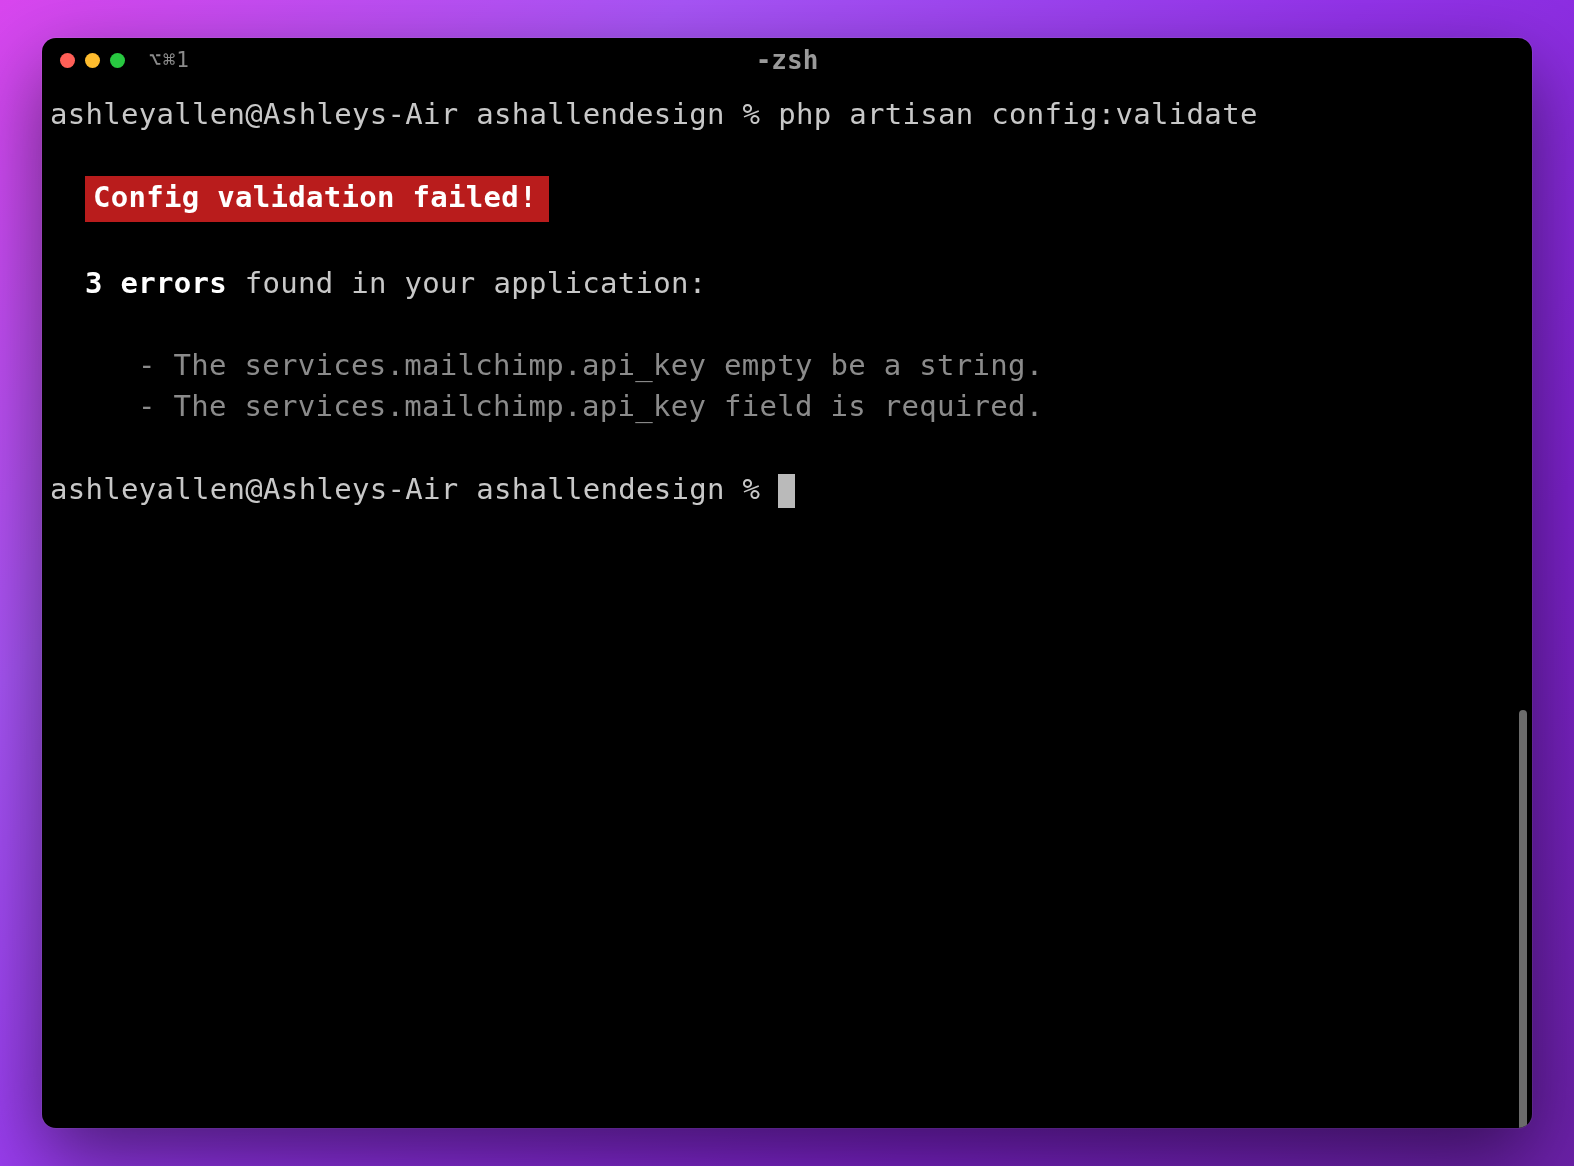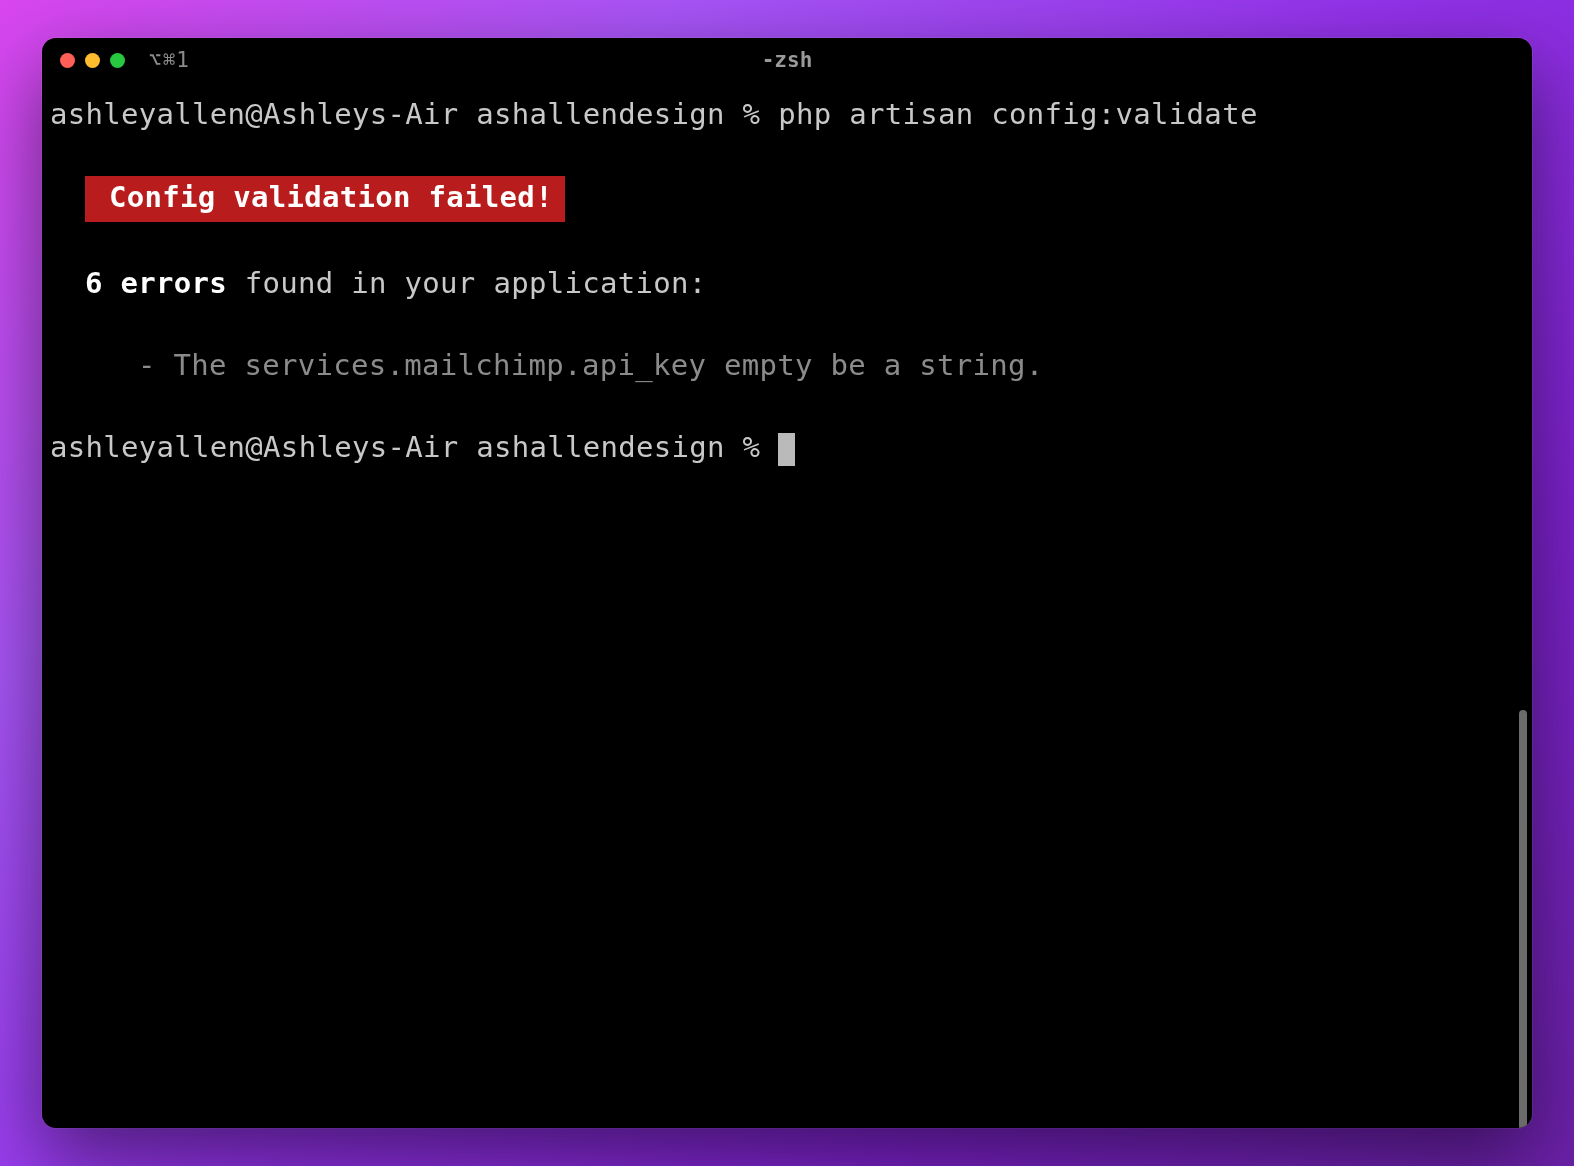--- a/index.html
+++ b/index.html
@@ -62,21 +62,21 @@
       font-size: 21px;
       font-weight: 500;
       letter-spacing: 1px;
     }
 
     .window-title {
       position: absolute;
       left: 50%;
       transform: translateX(-50%);
       color: #9a9a9a;
-      font-size: 21px;
+      font-size: 26px;
       font-weight: 700;
     }
 
     .terminal-body {
       flex: 1;
       padding: 12px 8px 12px 8px;
       font-size: 29px;
       line-height: 1.42;
       color: #c8c8c8;
       letter-spacing: 0.3px;
@@ -100,21 +100,21 @@
 
     .indent-2 {
       padding-left: 3ch;
     }
 
     .error-banner {
       display: inline-block;
       background: #b91c1c;
       color: #ffffff;
       font-weight: 700;
-      padding: 1px 12px 3px 24px;
+      padding: 1px 12px 3px 8px;
     }
 
     .error-count-line {
       color: #c8c8c8;
     }
 
     .bold-white {
       font-weight: 700;
       color: #ffffff;
     }
@@ -173,26 +173,27 @@
 
   <div class="terminal-body">
     <div class="prompt-line"><span>ashleyallen@Ashleys-Air ashallendesign % </span><span>php artisan config:validate</span></div>
 
     <div class="blank-line"></div>
 
     <div class="indent"><span class="error-banner"> Config validation failed! </span></div>
 
     <div class="blank-line"></div>
 
-    <div class="indent error-count-line"><span class="bold-white">6 errors</span><span> found in your application:</span></div>
+    <div class="indent error-count-line"><span class="bold-white">3 errors</span><span> found in your application:</span></div>
 
     <div class="blank-line"></div>
 
 
     <div class="indent-2 error-detail">  - The services.mailchimp.api_key empty be a string.</div>
+    <div class="indent-2 error-detail">  - The services.mailchimp.api_key field is required.</div>
 
     <div class="blank-line"></div>
 
     <div class="prompt-line"><span>ashleyallen@Ashleys-Air ashallendesign % </span><span class="cursor-block"></span></div>
 
     <div class="scrollbar"></div>
   </div>
 </div>
 
 </body></html>

